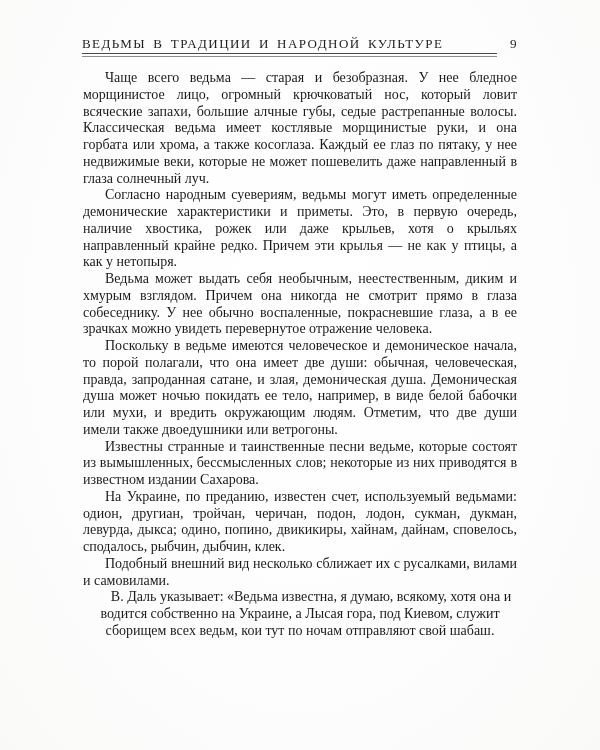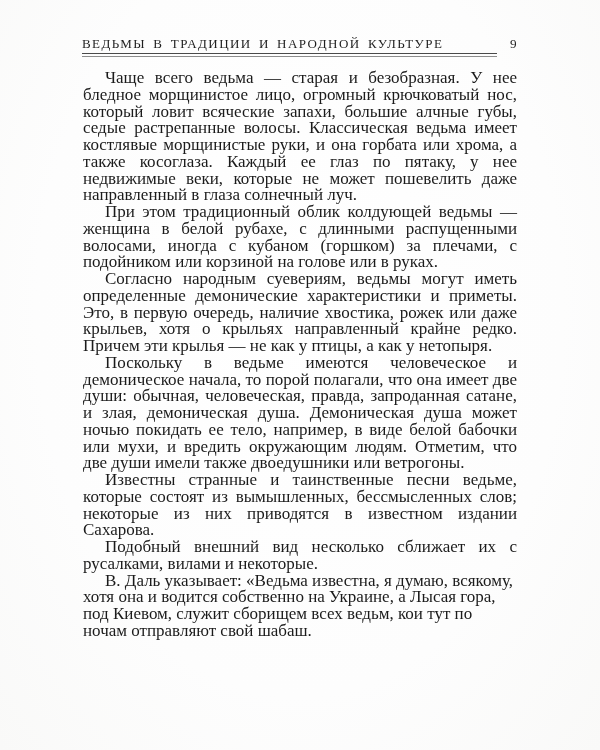--- a/index.html
+++ b/index.html
@@ -82,47 +82,48 @@
     position: absolute;
     left: 83px;
     top: 70px;
     width: 434px;
   }
   .para {
     margin: 0;
     text-align: justify;
     text-justify: inter-word;
     text-indent: 22px;
-    font-size: 17px;
+    font-size: 14px;
     line-height: 16.75px;
     color: #1b1b1b;
     hyphens: none;
   }
   .para:last-child {
-    text-align: left;
+    text-align: center;
   }
 </style>
 </head>
 <body>
 
 <div class="page">
 
   <div class="running-head">
     <div class="rh-title">ВЕДЬМЫ В ТРАДИЦИИ И НАРОДНОЙ КУЛЬТУРЕ</div>
     <div class="rh-page">9</div>
   </div>
 
   <div class="rule-wrap">
     <div class="rule-top"></div>
     <div class="rule-bottom"></div>
   </div>
 
   <div class="body-text">
     <p class="para">Чаще всего ведьма — старая и безобразная. У нее бледное морщинистое лицо, огромный крючковатый нос, который ловит всяческие запахи, большие алчные губы, седые растрепанные волосы. Классическая ведьма имеет костлявые морщинистые руки, и она горбата или хрома, а также косоглаза. Каждый ее глаз по пятаку, у нее недвижимые веки, которые не может пошевелить даже направленный в глаза солнечный луч.</p>
-    <p class="para">При этом традиционный облик колдующей ведьмы — женщина в белой рубахе, с длинными распущенными волосами, иногда с кубаном (горшком) за плечами, с подойником или корзиной на голове или в руках.</p>
     <p class="para">Согласно народным суевериям, ведьмы могут иметь определенные демонические характеристики и приметы. Это, в первую очередь, наличие хвостика, рожек или даже крыльев, хотя о крыльях направленный крайне редко. Причем эти крылья — не как у птицы, а как у нетопыря.</p>
+    <p class="para">Ведьма может выдать себя необычным, неестественным, диким и хмурым взглядом. Причем она никогда не смотрит прямо в глаза собеседнику. У нее обычно воспаленные, покрасневшие глаза, а в ее зрачках можно увидеть перевернутое отражение человека.</p>
     <p class="para">Поскольку в ведьме имеются человеческое и демоническое начала, то порой полагали, что она имеет две души: обычная, человеческая, правда, запроданная сатане, и злая, демоническая душа. Демоническая душа может ночью покидать ее тело, например, в виде белой бабочки или мухи, и вредить окружающим людям. Отметим, что две души имели также двоедушники или ветрогоны.</p>
     <p class="para">Известны странные и таинственные песни ведьме, которые состоят из вымышленных, бессмысленных слов; некоторые из них приводятся в известном издании Сахарова.</p>
-    <p class="para">Подобный внешний вид несколько сближает их с русалками, вилами и некоторые.</p>
+    <p class="para">На Украине, по преданию, известен счет, используемый ведьмами: одион, другиан, тройчан, черичан, подон, лодон, сукман, дукман, левурда, дыкса; одино, попино, двикикиры, хайнам, дайнам, сповелось, сподалось, рыбчин, дыбчин, клек.</p>
+    <p class="para">Подобный внешний вид несколько сближает их с русалками, вилами и самовилами.</p>
     <p class="para">В. Даль указывает: «Ведьма известна, я думаю, всякому, хотя она и водится собственно на Украине, а Лысая гора, под Киевом, служит сборищем всех ведьм, кои тут по ночам отправляют свой шабаш.</p>
   </div>
 
 </div>
 
 </body></html>

